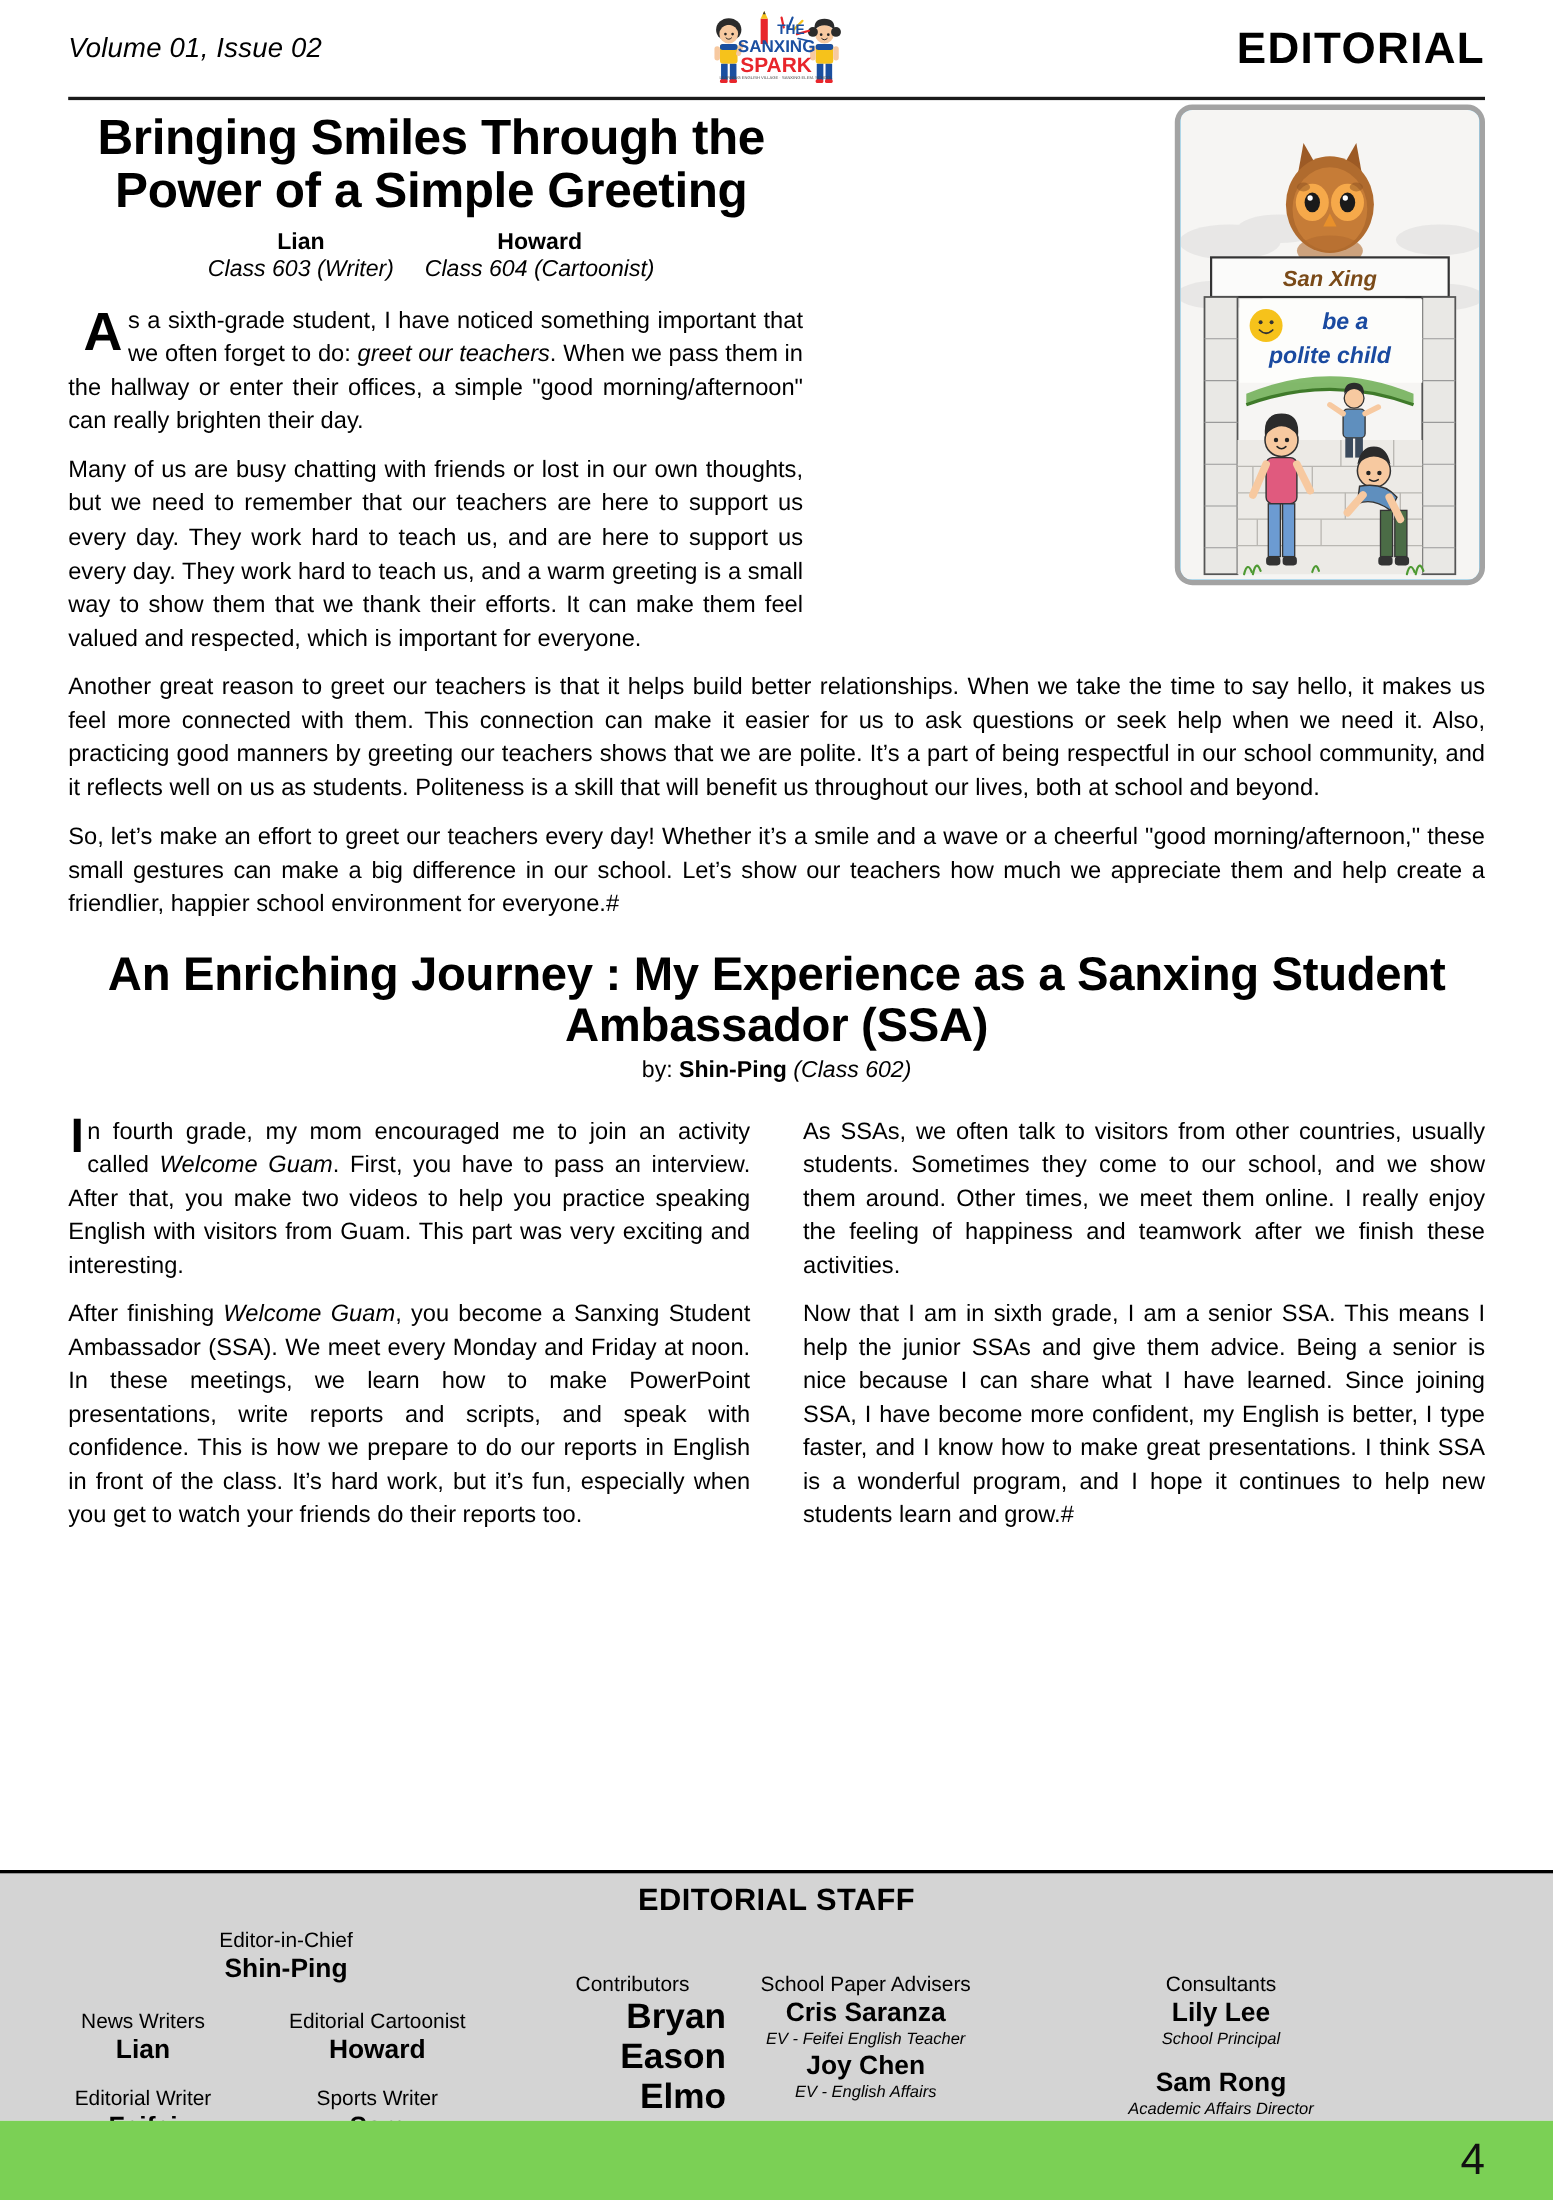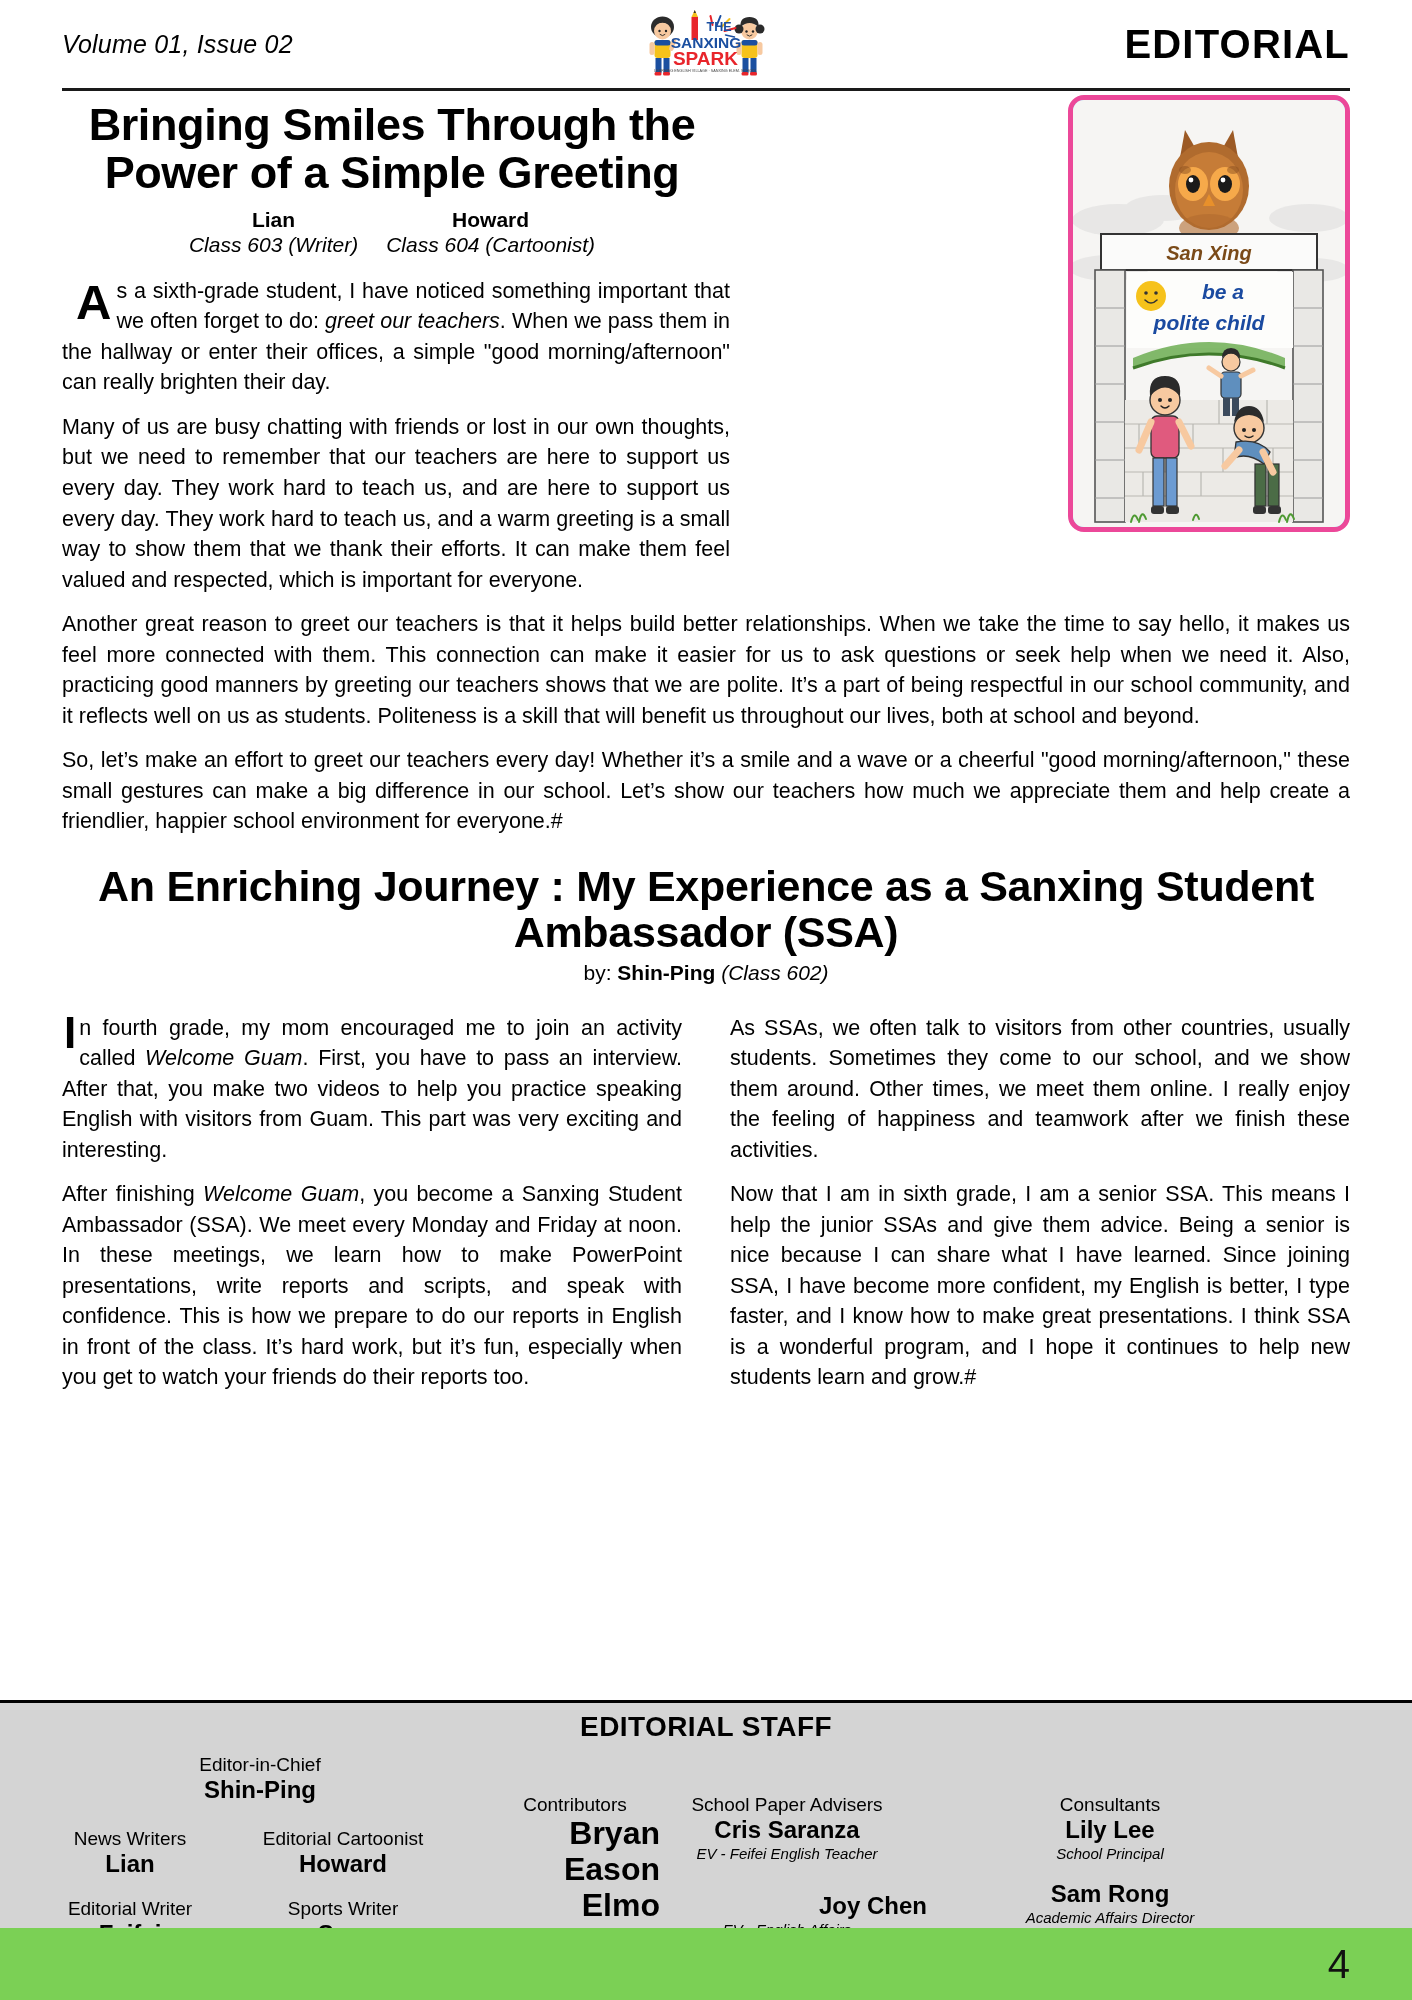--- a/index.html
+++ b/index.html
@@ -81,21 +81,21 @@
   .cartoon-wrap {
     position: absolute;
     top: 4px;
     right: 62px;
     width: 282px;
     height: 437px;
   }
   .cartoon {
     width: 100%;
     height: 100%;
-    border: 5px solid #ec4899;
+    border: 5px solid #a3a3a3;
     border-radius: 16px;
     background: #7dd3fc;
     overflow: hidden;
     position: relative;
   }
 
   .col-narrow { width: 668px; }
 
   p.body {
     font-size: 21.5px;
@@ -489,21 +489,21 @@
         <div class="contrib-name">Eason</div>
         <div class="contrib-name">Elmo</div>
         <div class="contrib-name">Jin</div>
         <div class="contrib-name">Pan</div>
       </div>
 
       <div class="staff-block" style="left:647px; top:44px; width:280px;">
         <div class="role">School Paper Advisers</div>
         <div class="person">Cris Saranza</div>
         <div class="subrole">EV - Feifei English Teacher</div>
-        <div class="person" style="margin-top:28px;text-align:right;">Joy Chen</div>
+        <div class="person" style="margin-top:0;">Joy Chen</div>
         <div class="subrole">EV - English Affairs</div>
       </div>
 
       <div class="staff-block" style="left:965px; top:44px; width:290px;">
         <div class="role">Consultants</div>
         <div class="person">Lily Lee</div>
         <div class="subrole">School Principal</div>
         <div class="person" style="margin-top:16px;">Sam Rong</div>
         <div class="subrole">Academic Affairs Director</div>
       </div>

